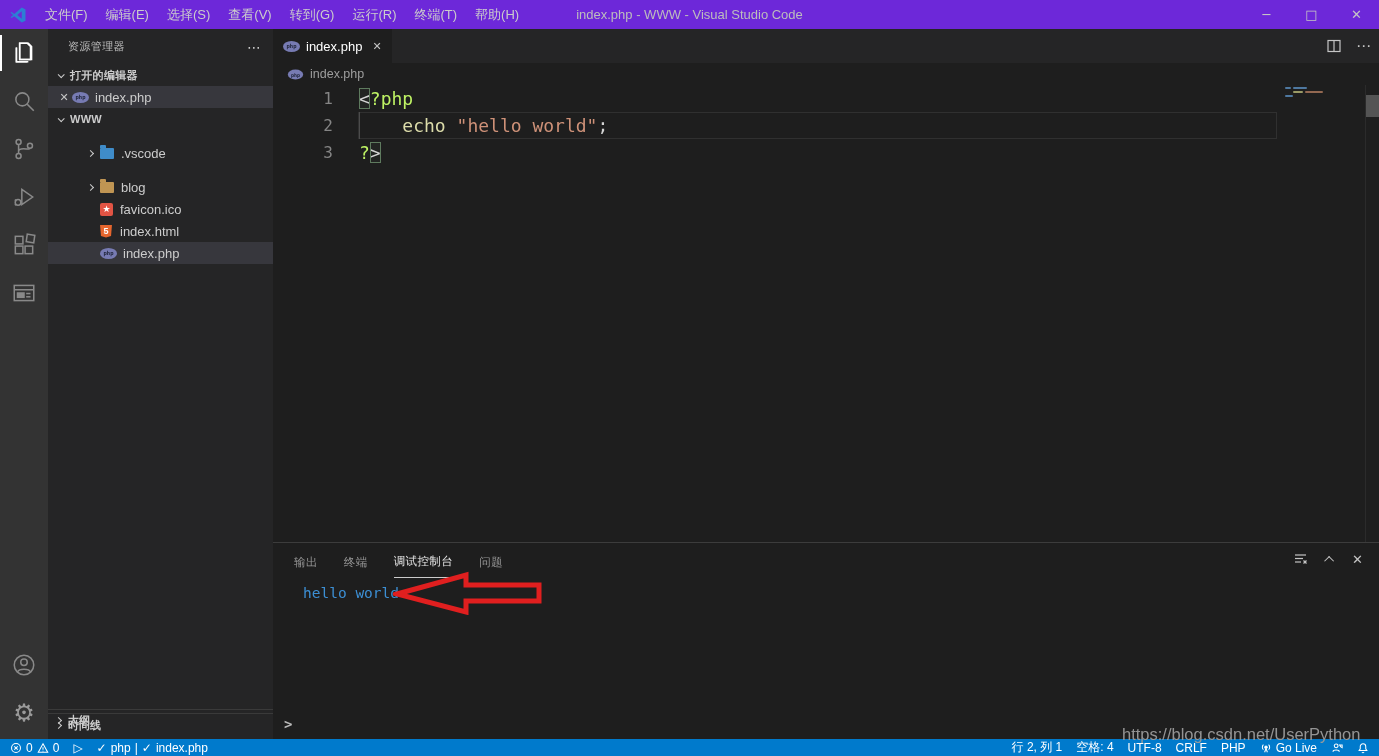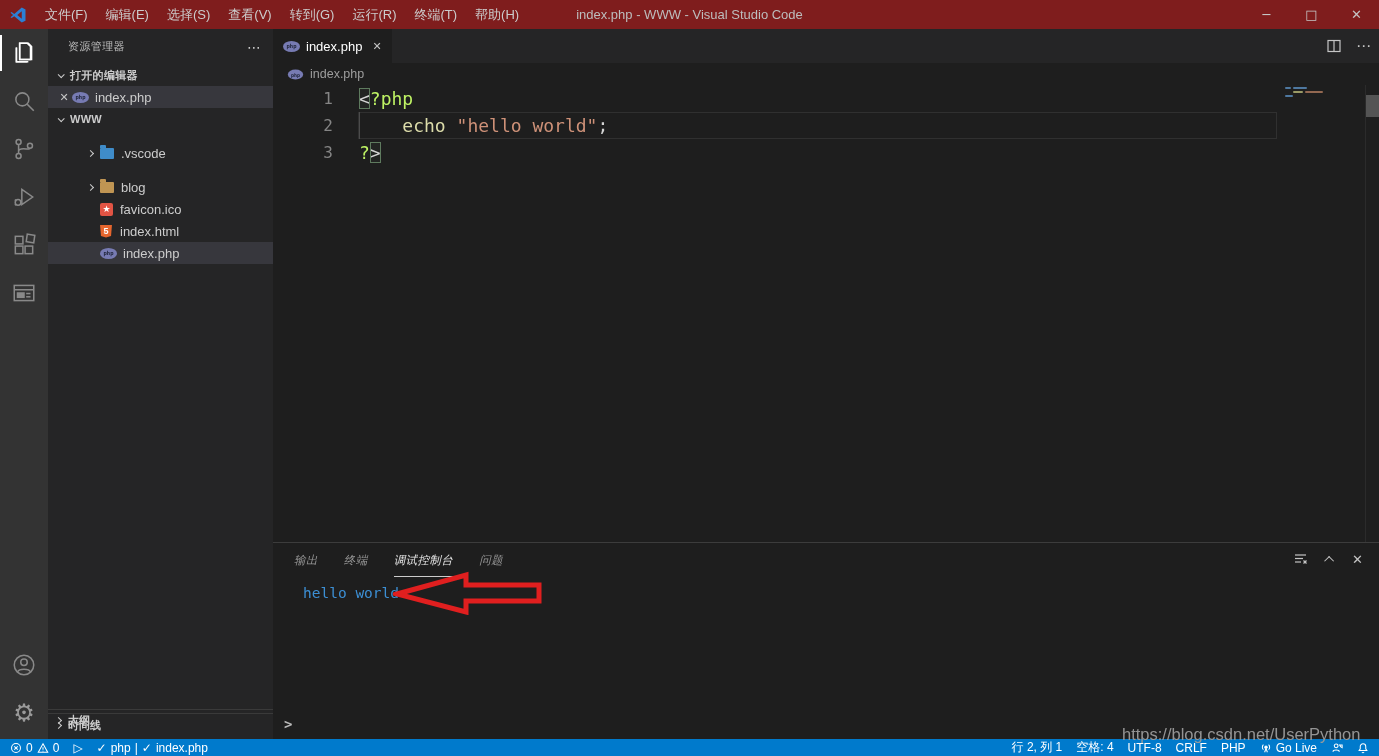--- a/index.html
+++ b/index.html
@@ -1,21 +1,21 @@
 <!DOCTYPE html>
 <html><head>
 <meta charset="utf-8">
 <style>
   * { margin:0; padding:0; box-sizing:border-box; }
   html,body { width:1379px; height:756px; background:#1e1e1e; overflow:hidden; }
   body { font-family:"Liberation Sans","DejaVu Sans",sans-serif; color:#cccccc; }
   #root { position:relative; width:1379px; height:756px; overflow:hidden; }
 
   
-  .titlebar { position:absolute; left:0; top:0; width:100%; height:29px; background:#7f1d1d;
+  .titlebar { position:absolute; left:0; top:0; width:100%; height:29px; background:#6d28d9;
               display:flex; align-items:center; z-index:20; }
   .vscode-logo { width:18px; height:18px; margin:0 9px 0 9px; }
   .menu-item { font-size:13px; color:#cccccc; padding:0 9px; line-height:29px; cursor:default; }
   .win-title { position:absolute; left:50%; transform:translateX(-50%); font-size:13px; color:#bdbdbd; }
   .win-controls { position:absolute; right:0; top:0; height:29px; display:flex; }
   .win-btn { width:45px; height:29px; display:flex; align-items:center; justify-content:center;
              font-size:13px; color:#c5c5c5; font-family:"DejaVu Sans",sans-serif; }
 
   
   .activitybar { position:absolute; left:0; top:29px; width:48px; height:710px; background:#333333; z-index:10; }
@@ -80,21 +80,21 @@
   .indent-guide { position:absolute; left:86px; top:27px; height:27px; border-left:1px solid #4b4b4b; }
 
   .minimap { position:absolute; right:14px; top:58px; width:80px; }
   .mm-row { height:2px; margin-bottom:2px; display:flex; gap:2px; }
   .mm-seg { height:2px; border-radius:1px; opacity:.8; }
   .scrollbar-thumb { position:absolute; right:0; top:66px; width:13px; height:22px; background:rgba(150,150,150,.45); }
   .editor-scroll-divider { position:absolute; right:13px; top:56px; bottom:197px; border-left:1px solid #2b2b2b; }
 
   
   .panel { position:absolute; left:0; right:0; top:513px; height:197px; background:#1e1e1e; border-top:1px solid #3c3c3c; }
-  .panel-header { height:35px; display:flex; align-items:flex-start; padding-left:21px;font-style:italic; }
+  .panel-header { height:35px; display:flex; align-items:flex-end; padding-left:21px; }
   .panel-tab { font-size:11.5px; color:#969696; margin-right:26px; letter-spacing:.4px; padding:10px 0 8px 0; }
   .panel-tab.active { color:#e7e7e7; border-bottom:1px solid #cccccc; }
   .panel-actions { position:absolute; right:16px; top:8px; display:flex; align-items:center; gap:18px; }
   .panel-actions svg { width:16px; height:16px; stroke:#c5c5c5; fill:none; stroke-width:1.2; }
   .panel-close { color:#c5c5c5; font-size:13px; }
   .chev-up { display:inline-block; width:7px; height:7px; border-left:1.5px solid #c5c5c5; border-top:1.5px solid #c5c5c5; transform:rotate(45deg) translateY(2px); }
   .debug-output { position:absolute; left:30px; top:42px; font-family:"DejaVu Sans Mono",monospace; font-size:14.5px; color:#3c8fd4; }
   .debug-prompt { position:absolute; left:11px; bottom:7px; color:#b9b9b9; font-size:14px; font-weight:bold;
                   font-family:"DejaVu Sans Mono",monospace; }
 

